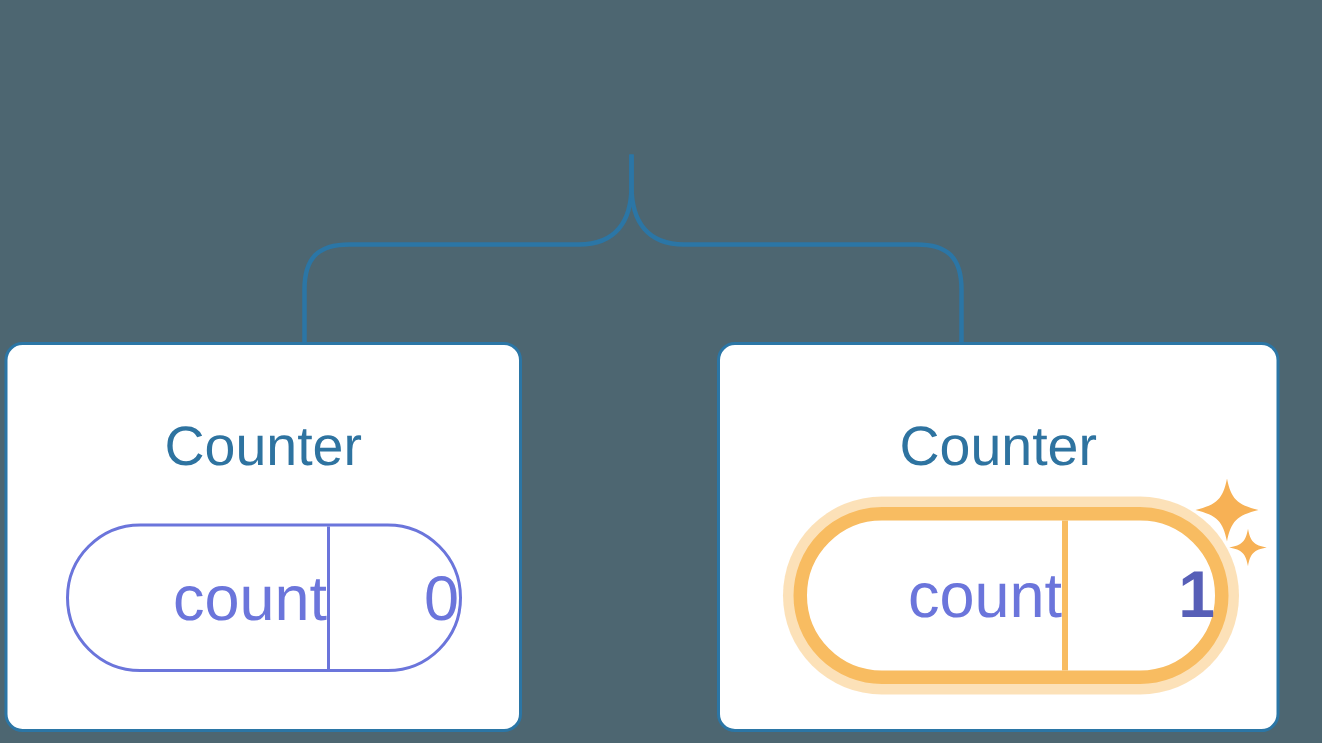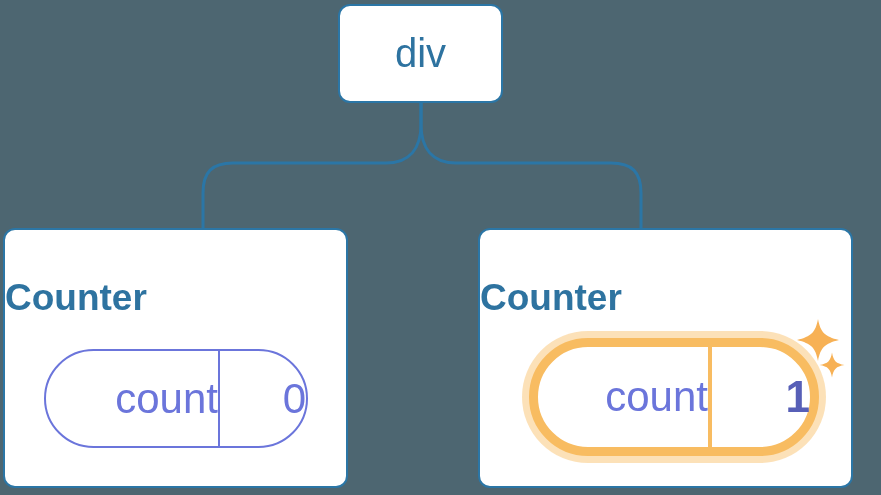--- a/index.html
+++ b/index.html
@@ -18,22 +18,22 @@
   }
   .root{
     left:338px;top:4px;width:165px;height:99px;
     display:flex;align-items:center;justify-content:center;
     font-size:40px;font-weight:500;color:var(--text-blue,#2E73A0);
   }
   .card{top:228px;height:260px;}
   .card.first{left:3px;width:345px;}
   .card.second{left:478px;width:375px;}
   .card-title{
-    position:absolute;top:48px;left:0;right:0;text-align:left;
-    font-size:37px;line-height:40px;font-weight:700;color:var(--text-blue,#2E73A0);
+    position:absolute;top:48px;left:0;right:0;text-align:center;
+    font-size:37px;line-height:40px;font-weight:400;color:var(--text-blue,#2E73A0);
   }
   .pill{
     position:absolute;display:flex;align-items:stretch;
     background:var(--card-background,#fff);box-sizing:border-box;
   }
   .cell{display:flex;align-items:center;justify-content:flex-end;}
   .key-label{font-size:42px;color:var(--state-purple,#6B75DB);}
   .value-label{font-size:42px;color:var(--state-purple,#6B75DB);}
   .pill.plain{
     left:39px;top:119px;width:264px;height:99px;
@@ -57,23 +57,20 @@
 </head>
 <body>
 
 <div class="stage">
 
   <svg class="connector" width="881" height="495" viewBox="0 0 881 495" aria-hidden="true">
     <path d="M421,103 L421,124 C421,148 410,163 386,163 L233,163 C212,163 203,172 203,193 L203,229"></path>
     <path d="M421,103 L421,124 C421,148 432,163 456,163 L611,163 C632,163 641,172 641,193 L641,229"></path>
   </svg>
 
-  <div class="node root">
-    <span>div</span>
-  </div>
 
   <div class="node card first">
     <div class="card-title">Counter</div>
     <div class="pill plain">
       <div class="cell key">
         <span class="key-label">count</span>
       </div>
       <div class="cell value">
         <span class="value-label">0</span>
       </div>

